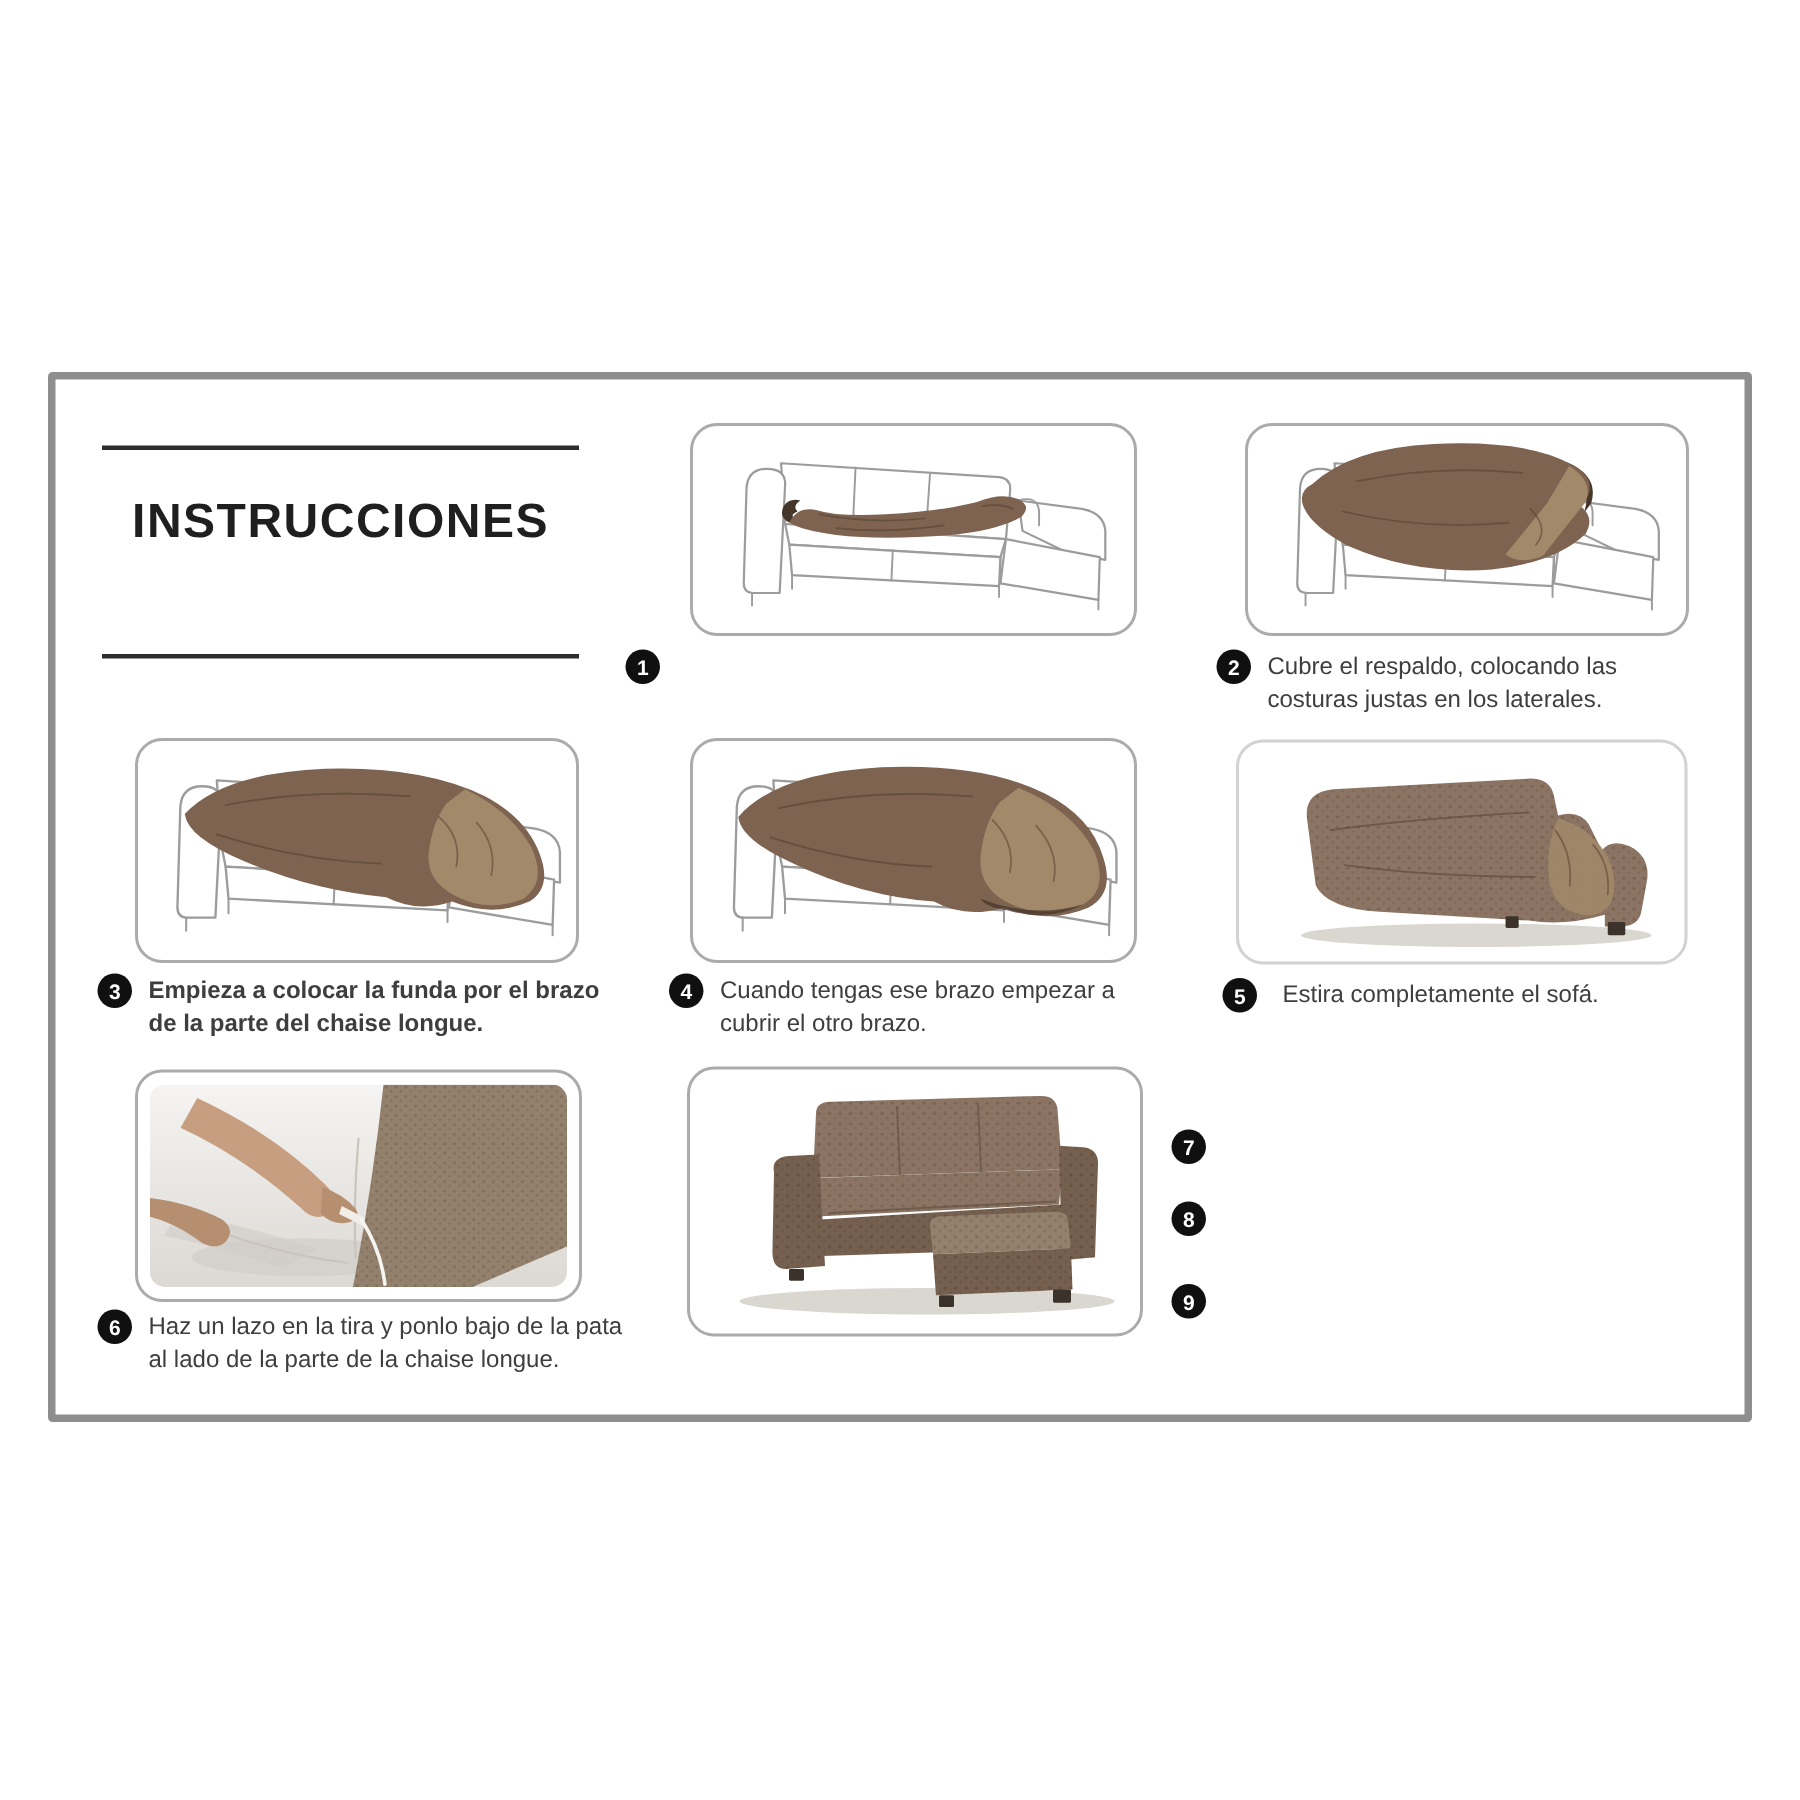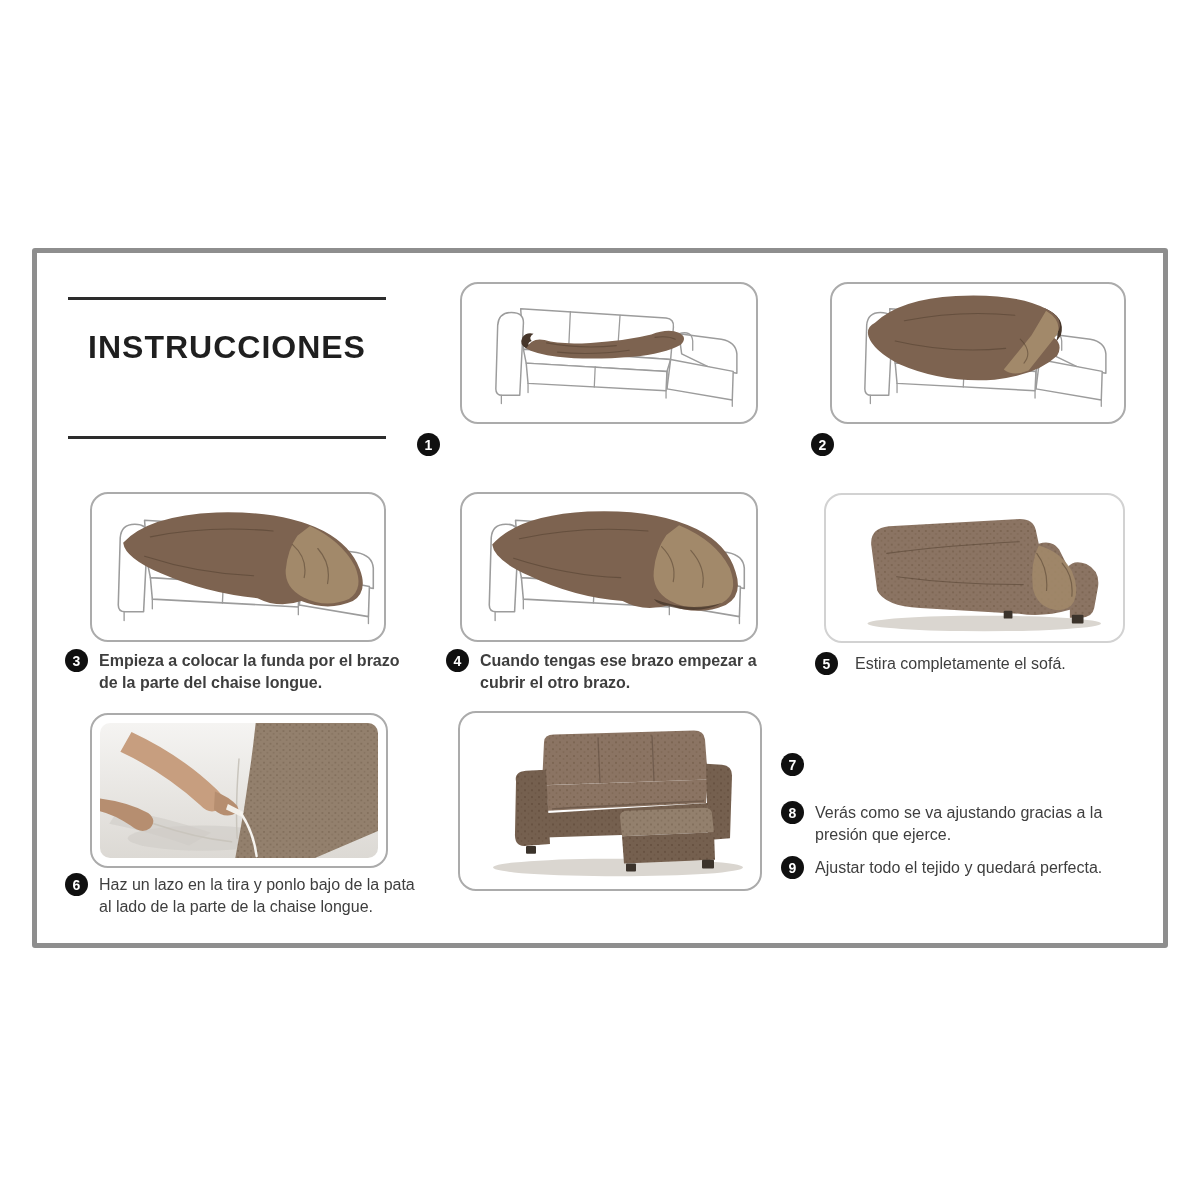--- a/index.html
+++ b/index.html
@@ -169,42 +169,41 @@
       <rect class="feet" x="242" y="150" width="12" height="9" rx="1"></rect>
       <rect class="feet" x="66" y="136" width="10" height="8" rx="1"></rect>
     </svg>
   </div>
 
   <div class="step" style="left:417px;top:433px;width:400px;">
     <span class="badge">1</span>
   </div>
   <div class="step" style="left:811px;top:433px;width:310px;">
     <span class="badge">2</span>
+    <span class="step-text" style="max-width:270px;">Cubre el respaldo, colocando las costuras justas en los laterales.</span>
   </div>
   <div class="step" style="left:65px;top:649px;width:360px;">
     <span class="badge">3</span>
     <span class="step-text" style="max-width:312px;font-weight:bold;">Empieza a colocar la funda por el brazo de la parte del chaise longue.</span>
   </div>
   <div class="step" style="left:446px;top:649px;width:340px;">
     <span class="badge">4</span>
-    <span class="step-text" style="max-width:280px;font-weight:bold;">Cuando tengas ese brazo empezar a cubrir el otro brazo.</span>
+    <span class="step-text" style="max-width:280px;">Cuando tengas ese brazo empezar a cubrir el otro brazo.</span>
   </div>
   <div class="step" style="left:815px;top:652px;width:320px;">
     <span class="badge">5</span>
     <span class="step-text" style="padding-left:6px;">Estira completamente el sofá.</span>
   </div>
   <div class="step" style="left:65px;top:873px;width:380px;">
     <span class="badge">6</span>
     <span class="step-text" style="max-width:332px;">Haz un lazo en la tira y ponlo bajo de la pata al lado de la parte de la chaise longue.</span>
   </div>
   <div class="step" style="left:781px;top:753px;width:400px;">
     <span class="badge">7</span>
   </div>
   <div class="step" style="left:781px;top:801px;width:340px;">
     <span class="badge">8</span>
-    <span class="step-text" style="max-width:288px;">Verás como se va ajustando gracias a la presión que ejerce.</span>
   </div>
   <div class="step" style="left:781px;top:856px;width:400px;">
     <span class="badge">9</span>
-    <span class="step-text">Ajustar todo el tejido y quedará perfecta.</span>
   </div>
 
 </div>
 
 </body></html>

